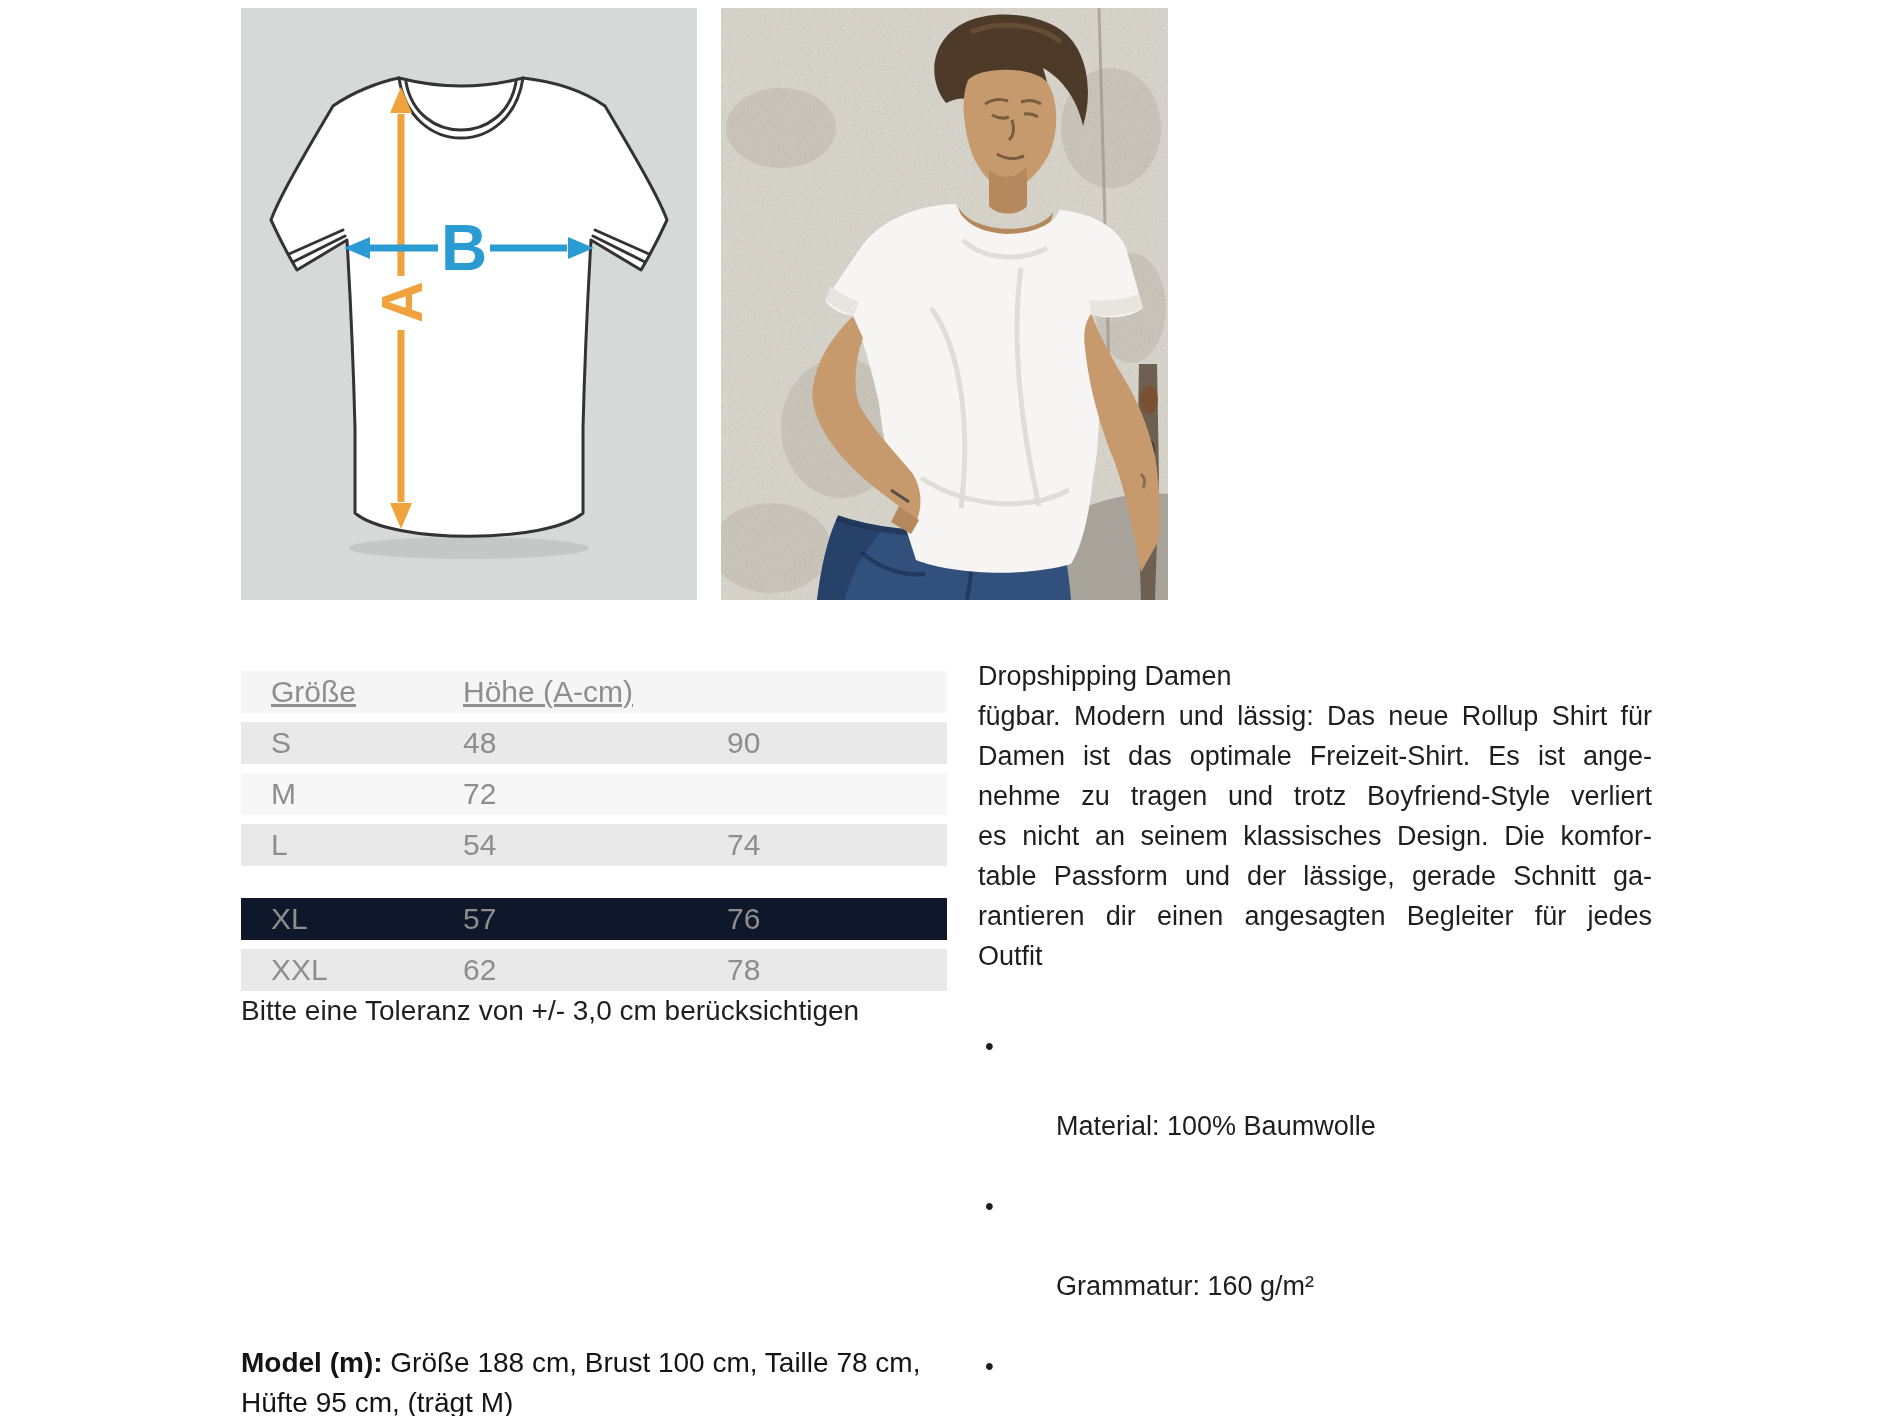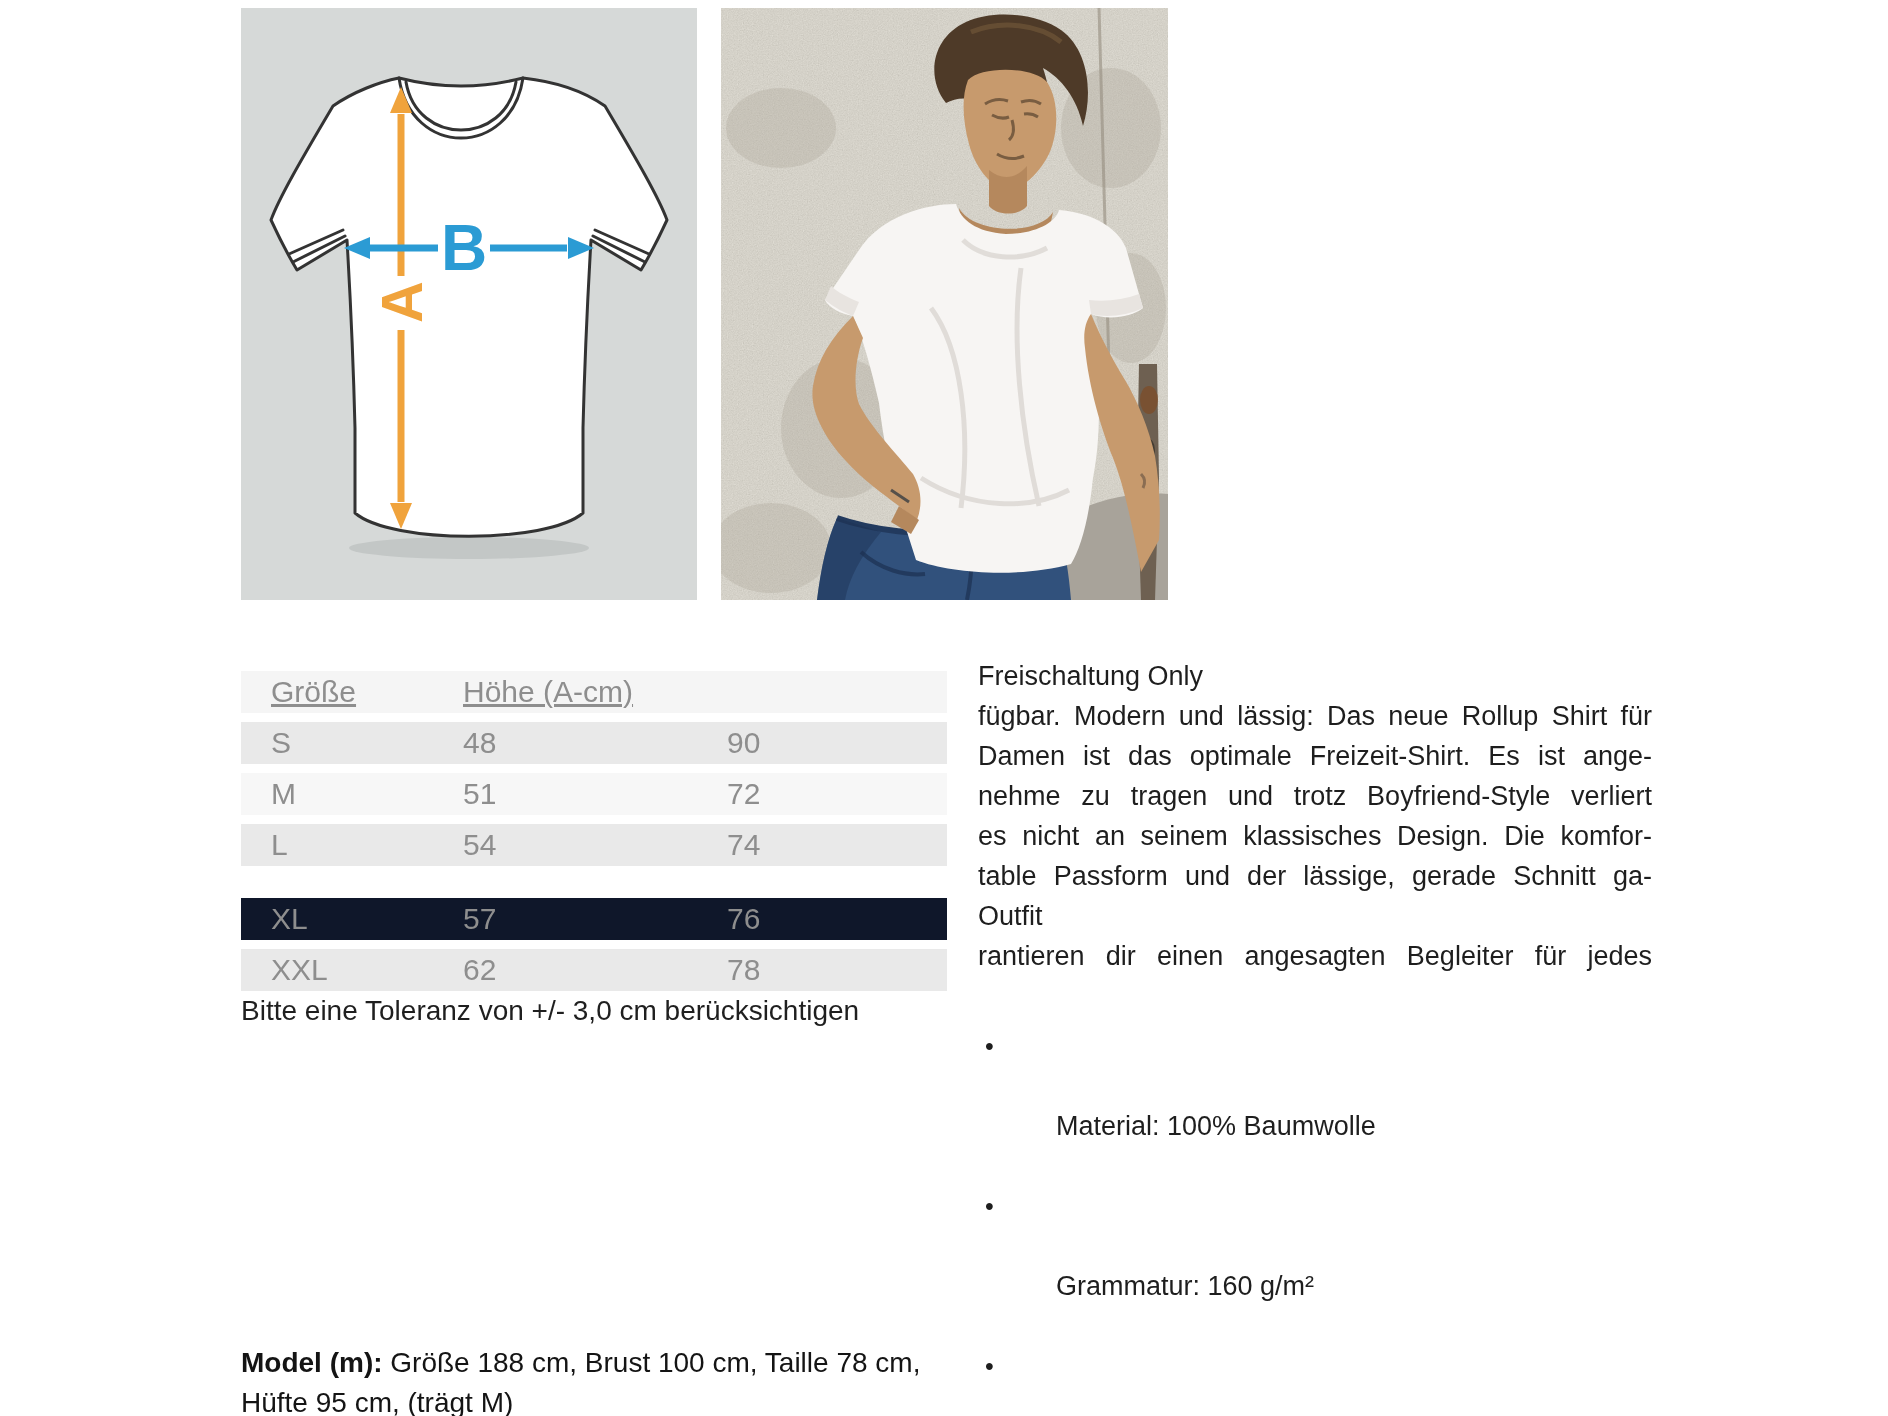--- a/index.html
+++ b/index.html
@@ -204,21 +204,20 @@
       <span>Größe</span>
       <span>Höhe (A-cm)</span>
     </div>
     <div class="trow" style="background-color: rgb(233, 233, 233);">
       <span>S</span>
       <span>48</span>
       <span>90</span>
     </div>
     <div class="trow" style="background-color: rgb(247, 247, 247);">
       <span>M</span>
-      <span>51</span>
       <span>72</span>
     </div>
     <div class="trow" style="background-color: rgb(233, 233, 233);">
       <span>L</span>
       <span>54</span>
       <span>74</span>
     </div>
     <div class="trow" style="background-color: #0f172a; margin-top: 32px;">
       <span>XL</span>
       <span>57</span>
@@ -227,28 +226,28 @@
     <div class="trow" style="background-color: rgb(233, 233, 233);">
       <span>XXL</span>
       <span>62</span>
       <span>78</span>
     </div>
   </div>
 
   <div id="tolerance-note">Bitte eine Toleranz von +/- 3,0 cm berücksichtigen</div>
 
   <div id="description">
-    <div class="dtitle">Freischaltung Only</div>
+    <div class="dtitle">Dropshipping Damen</div>
     <div class="dline">fügbar. Modern und lässig: Das neue Rollup Shirt für</div>
     <div class="dline">Damen ist das optimale Freizeit-Shirt. Es ist ange-</div>
     <div class="dline">nehme zu tragen und trotz Boyfriend-Style verliert</div>
     <div class="dline">es nicht an seinem klassisches Design. Die komfor-</div>
     <div class="dline">table Passform und der lässige, gerade Schnitt ga-</div>
+    <div class="dline">rantieren dir einen angesagten Begleiter für jedes</div>
     <div class="dline nojust">Outfit</div>
-    <div class="dline">rantieren dir einen angesagten Begleiter für jedes</div>
     <div class="dspacer"></div>
 
     <div class="bullet-row">
       <span class="bullet-marker">•</span>
       <span>Material: 100% Baumwolle</span>
     </div>
     <div class="bullet-row">
       <span class="bullet-marker">•</span>
       <span>Grammatur: 160 g/m²</span>
     </div>

